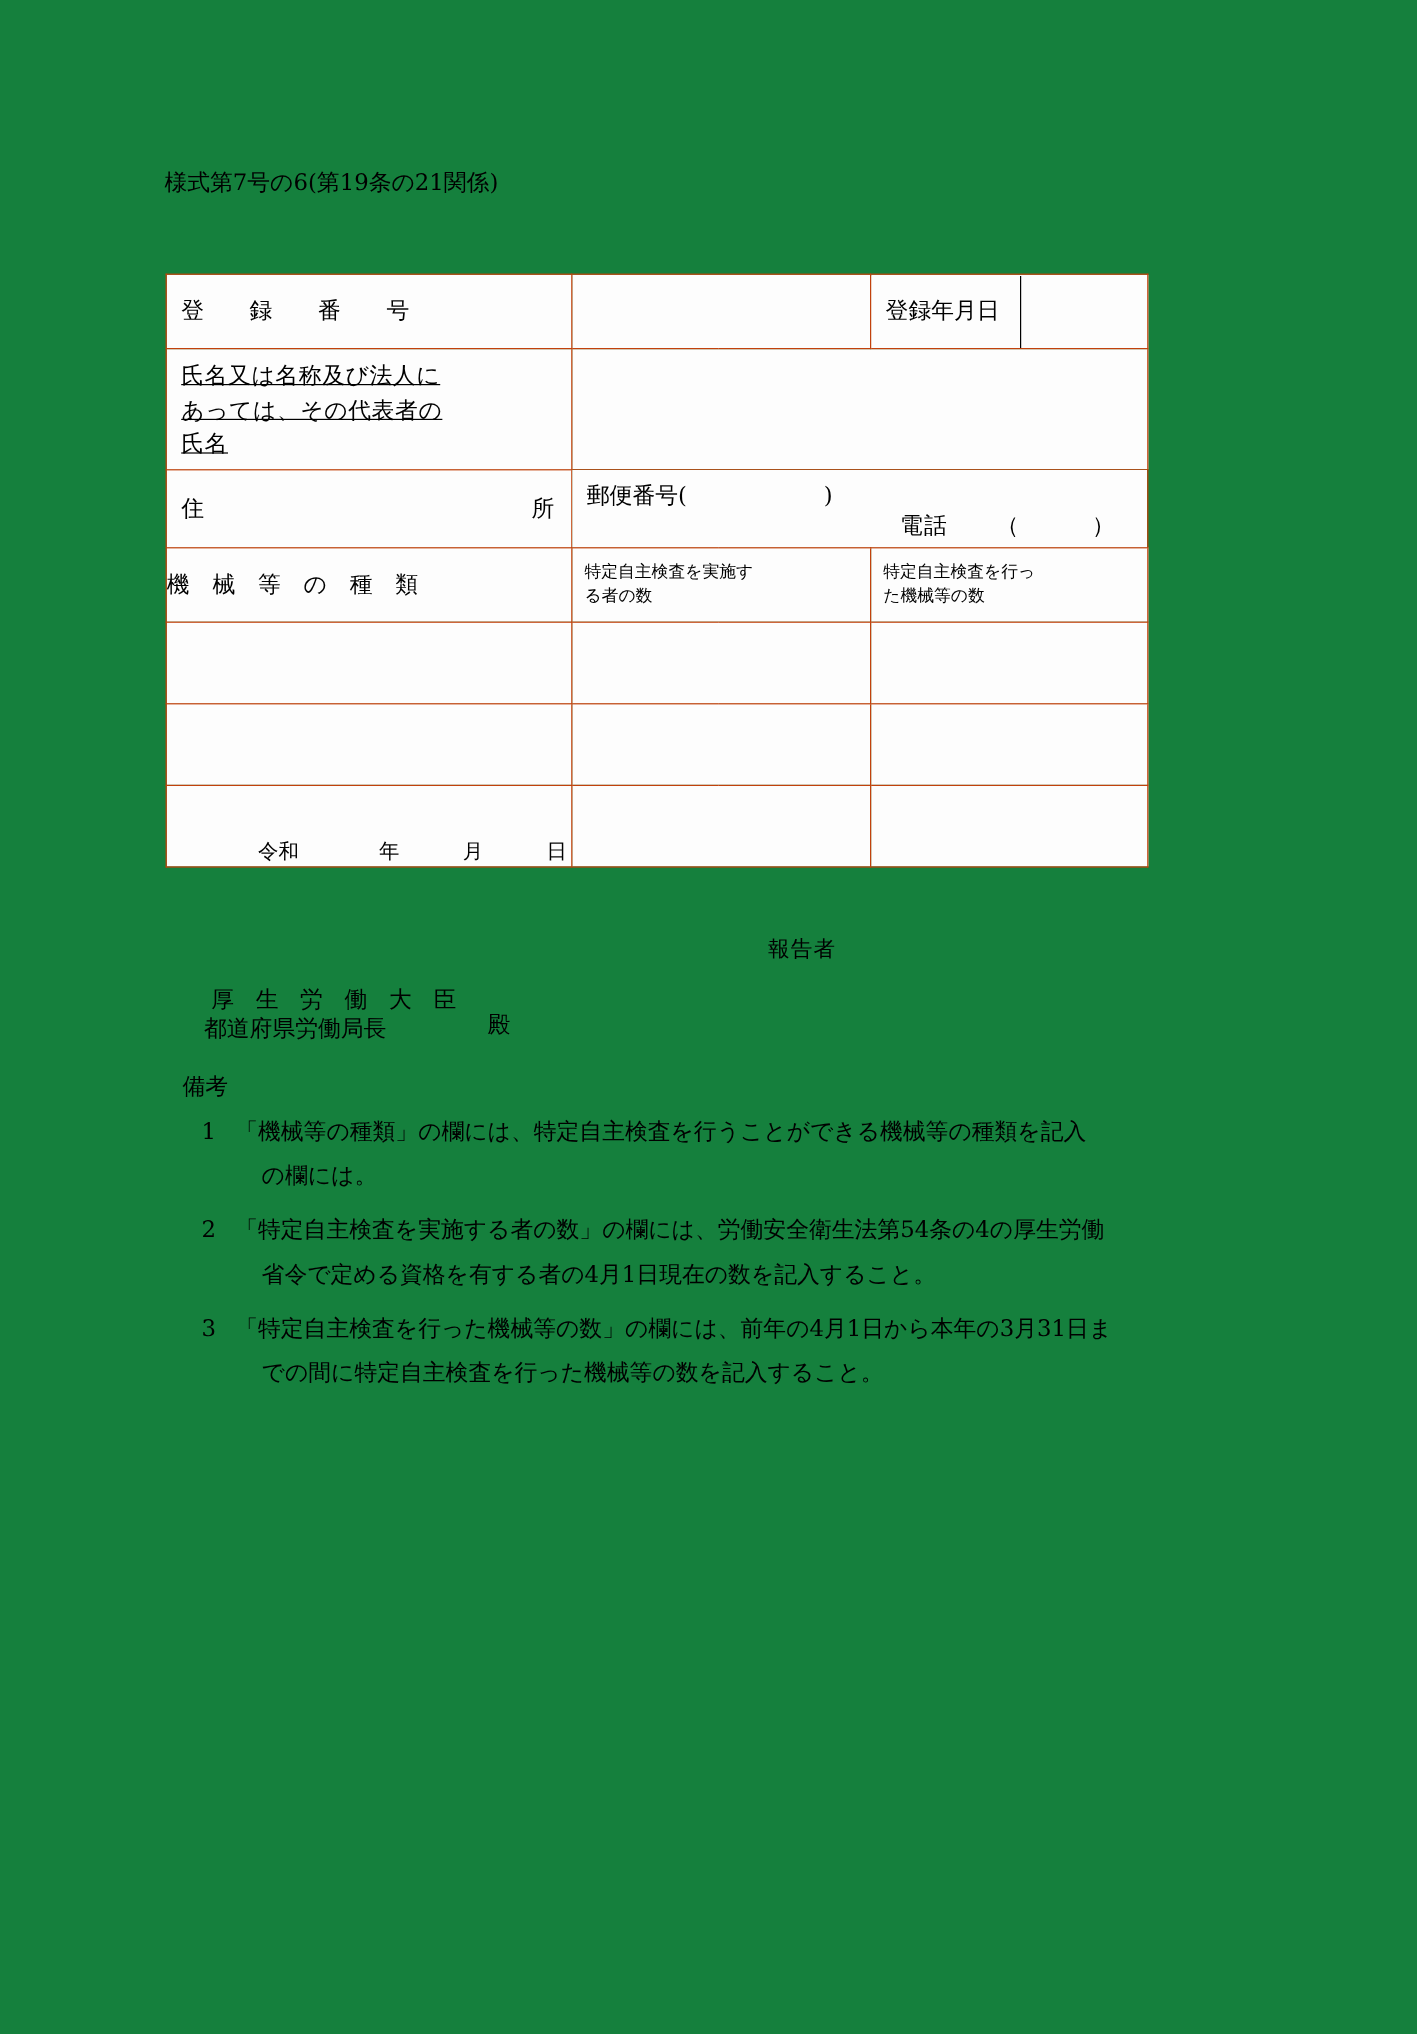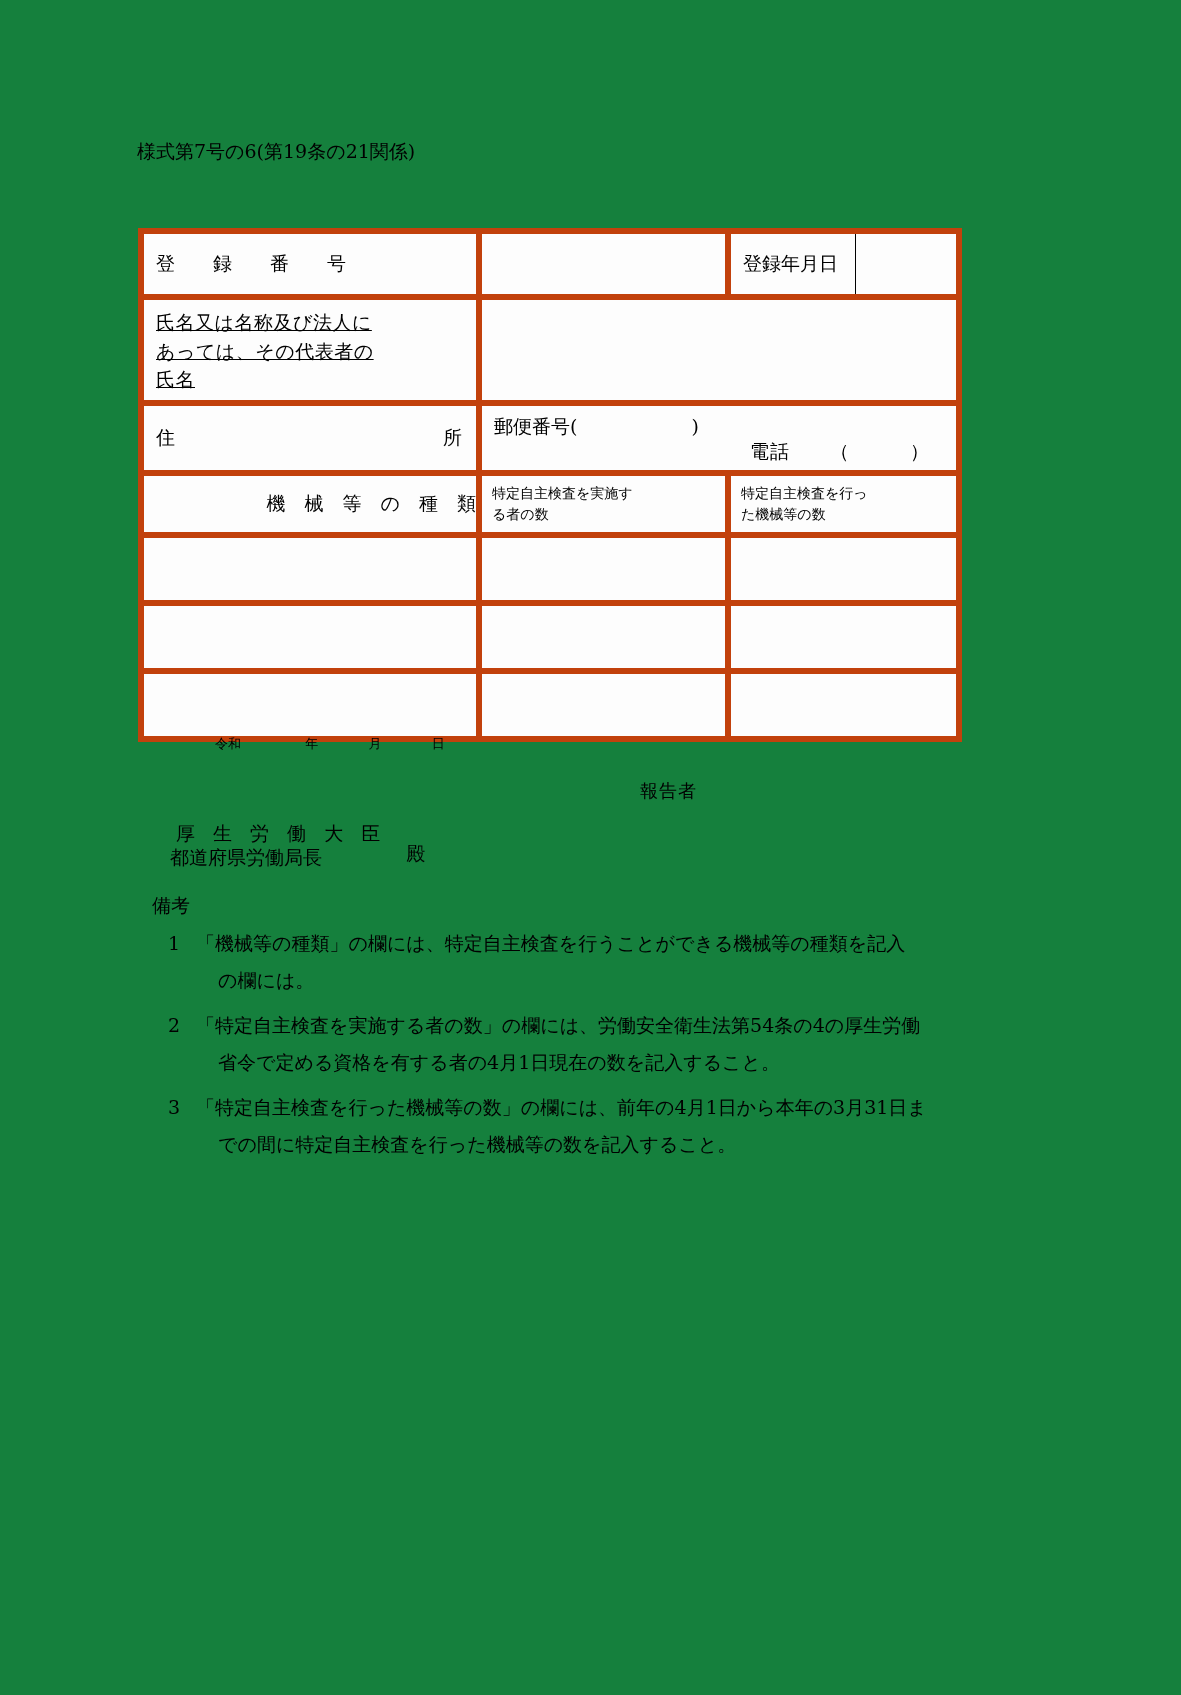--- a/index.html
+++ b/index.html
@@ -48,21 +48,21 @@
   
   .main-table {
     position: absolute;
     left: 138px;
     top: 228px;
     width: 818px;
     border-collapse: collapse;
     table-layout: fixed;
   }
   .main-table td {
-    border: 6px solid #c2410c;
+    border: 1px solid #c2410c;
     padding: 0;
     vertical-align: middle;
     font-size: 19px;
     background: #fdfdfd;
   }
   .cell-pad {
     padding: 6px 10px 6px 12px;
     line-height: 1.55;
   }
   .lbl-spread {
@@ -108,31 +108,31 @@
     white-space: nowrap;
     letter-spacing: 1px;
     font-family: Liberation Serif, serif;
   }
   .mhead-cell {
     padding: 6px 8px 6px 10px;
     line-height: 1.45;
     font-size: 14px;
   }
   .mhead-kind {
-    text-align: right;
+    text-align: left;
     letter-spacing: 0;
     font-size: 19px;
   }
 
   
   .date-line {
     position: absolute;
     left: 215px;
-    top: 735px;
-    font-size: 13px;
+    top: 698px;
+    font-size: 17px;
     white-space: nowrap;
   }
   .date-line span { display: inline-block; }
 
   
   .reporter {
     position: absolute;
     left: 640px;
     top: 779px;
     font-size: 18px;

